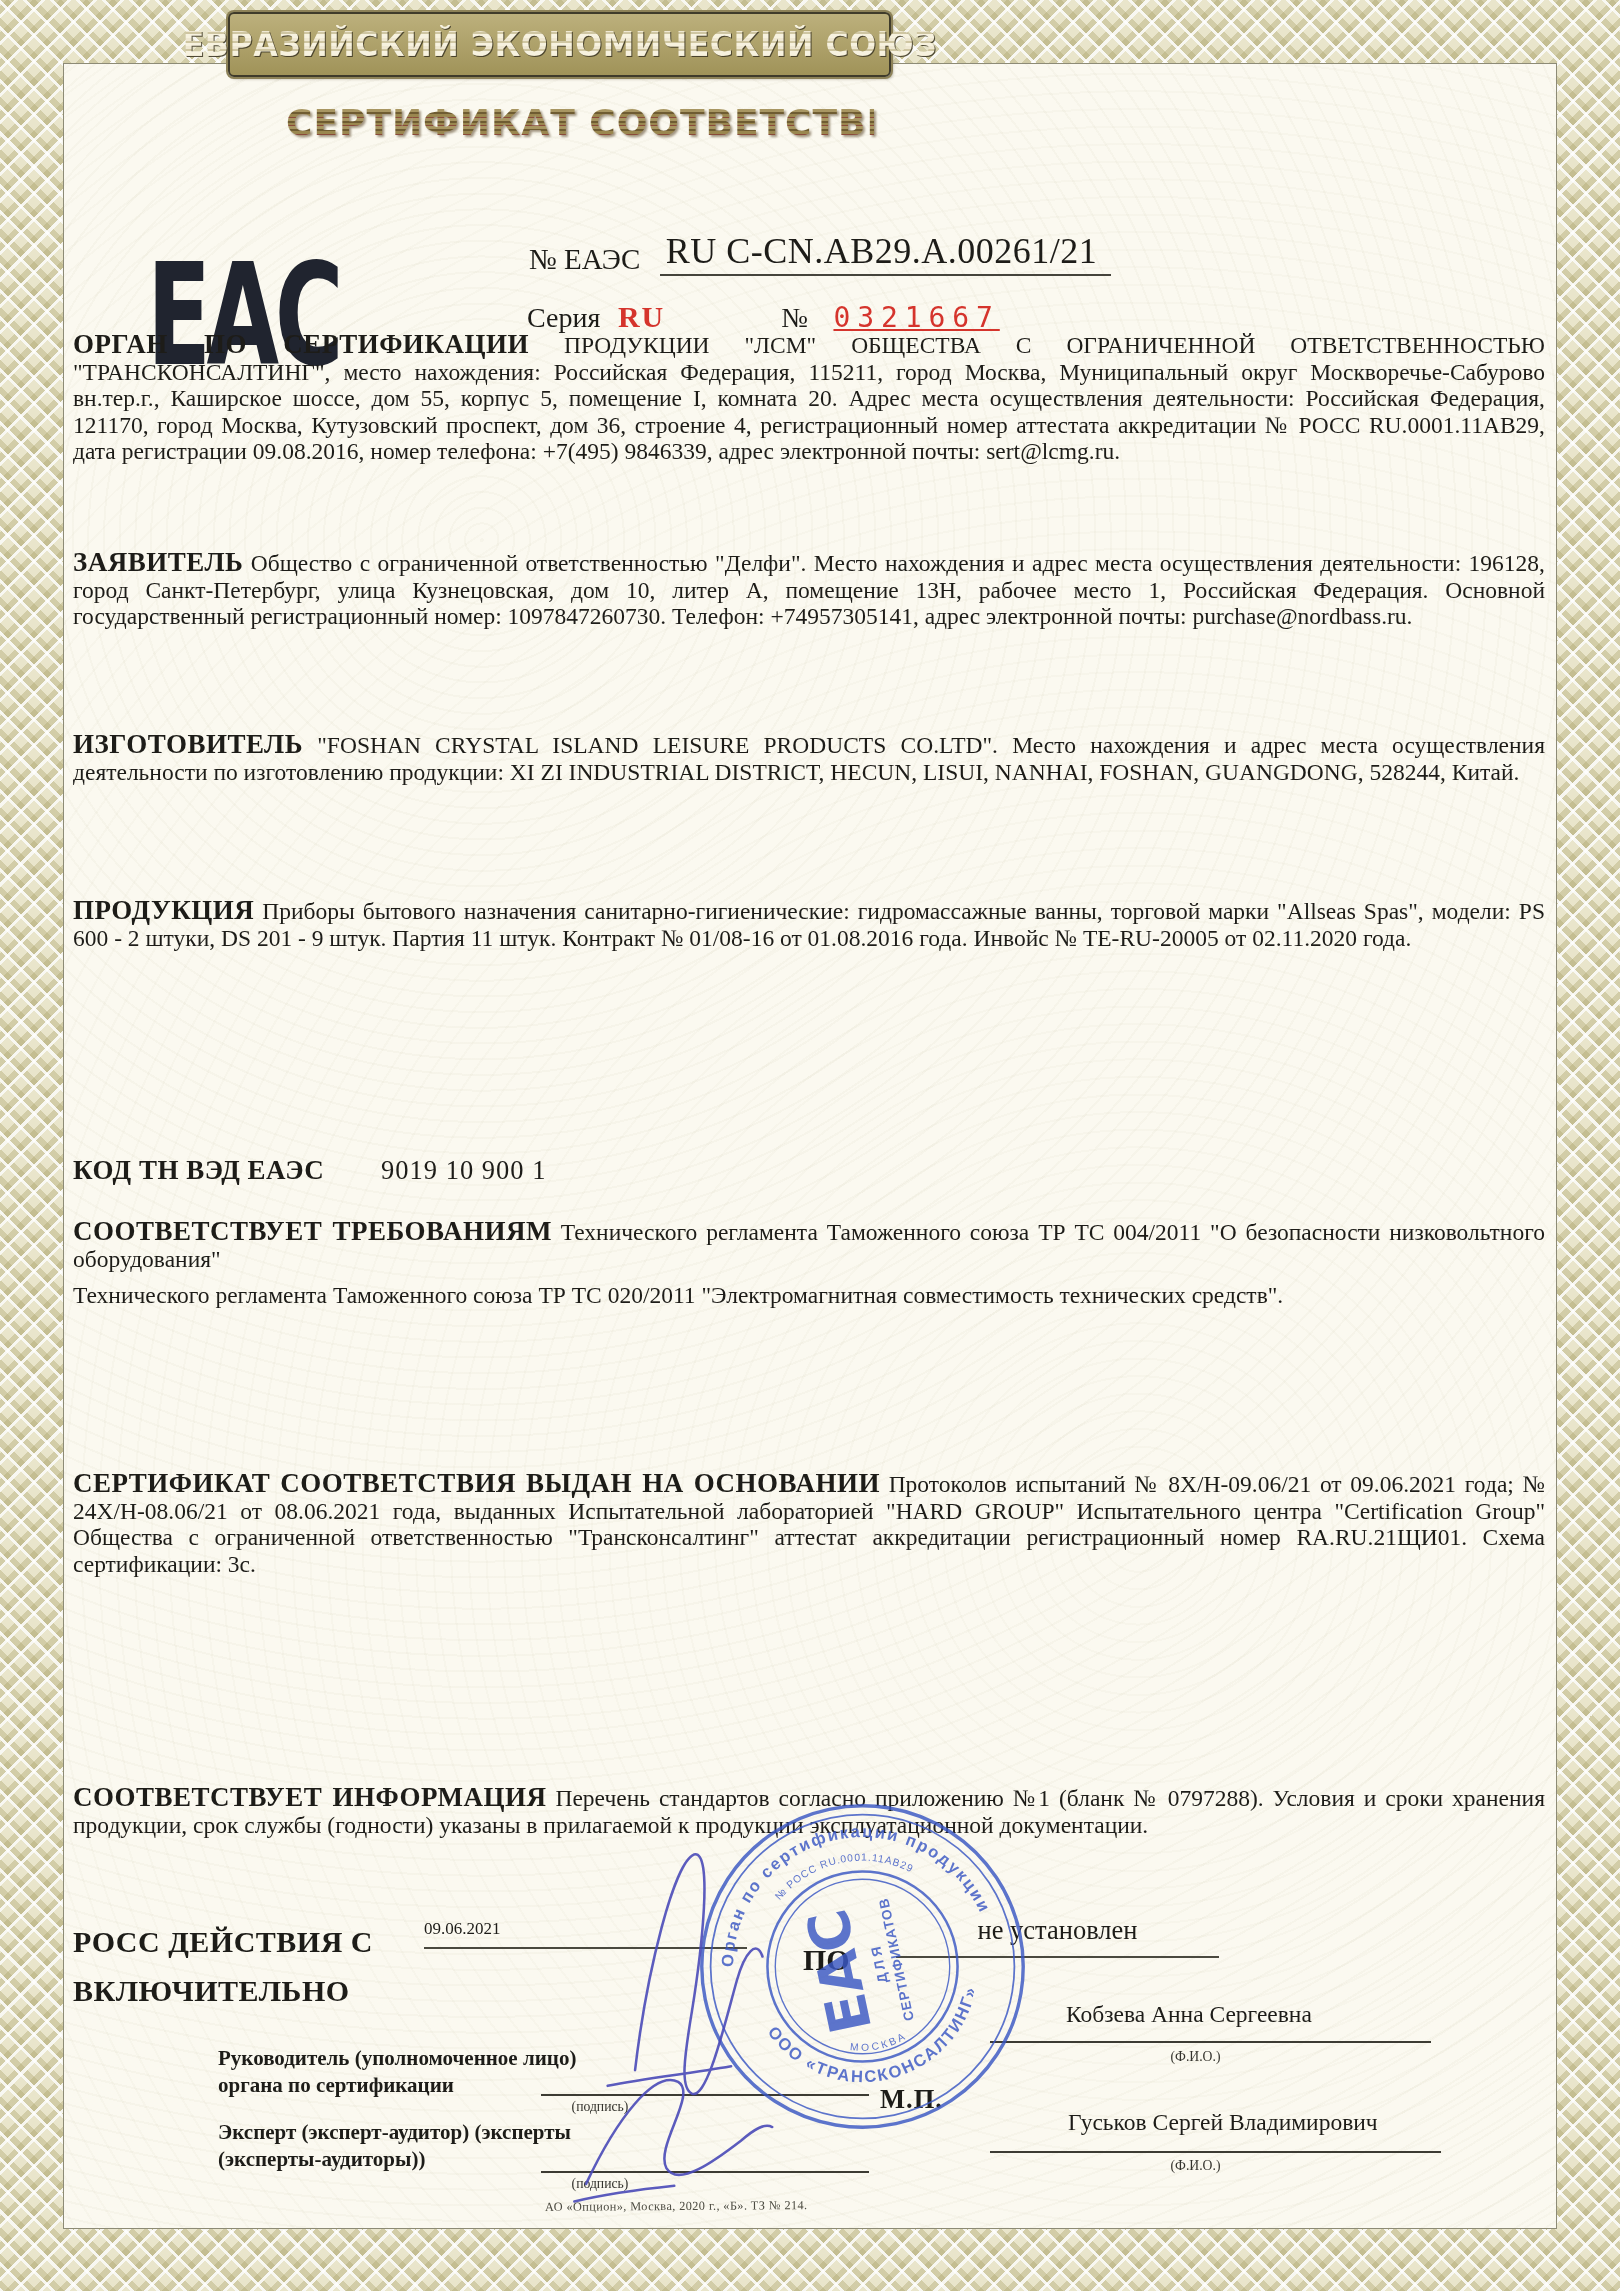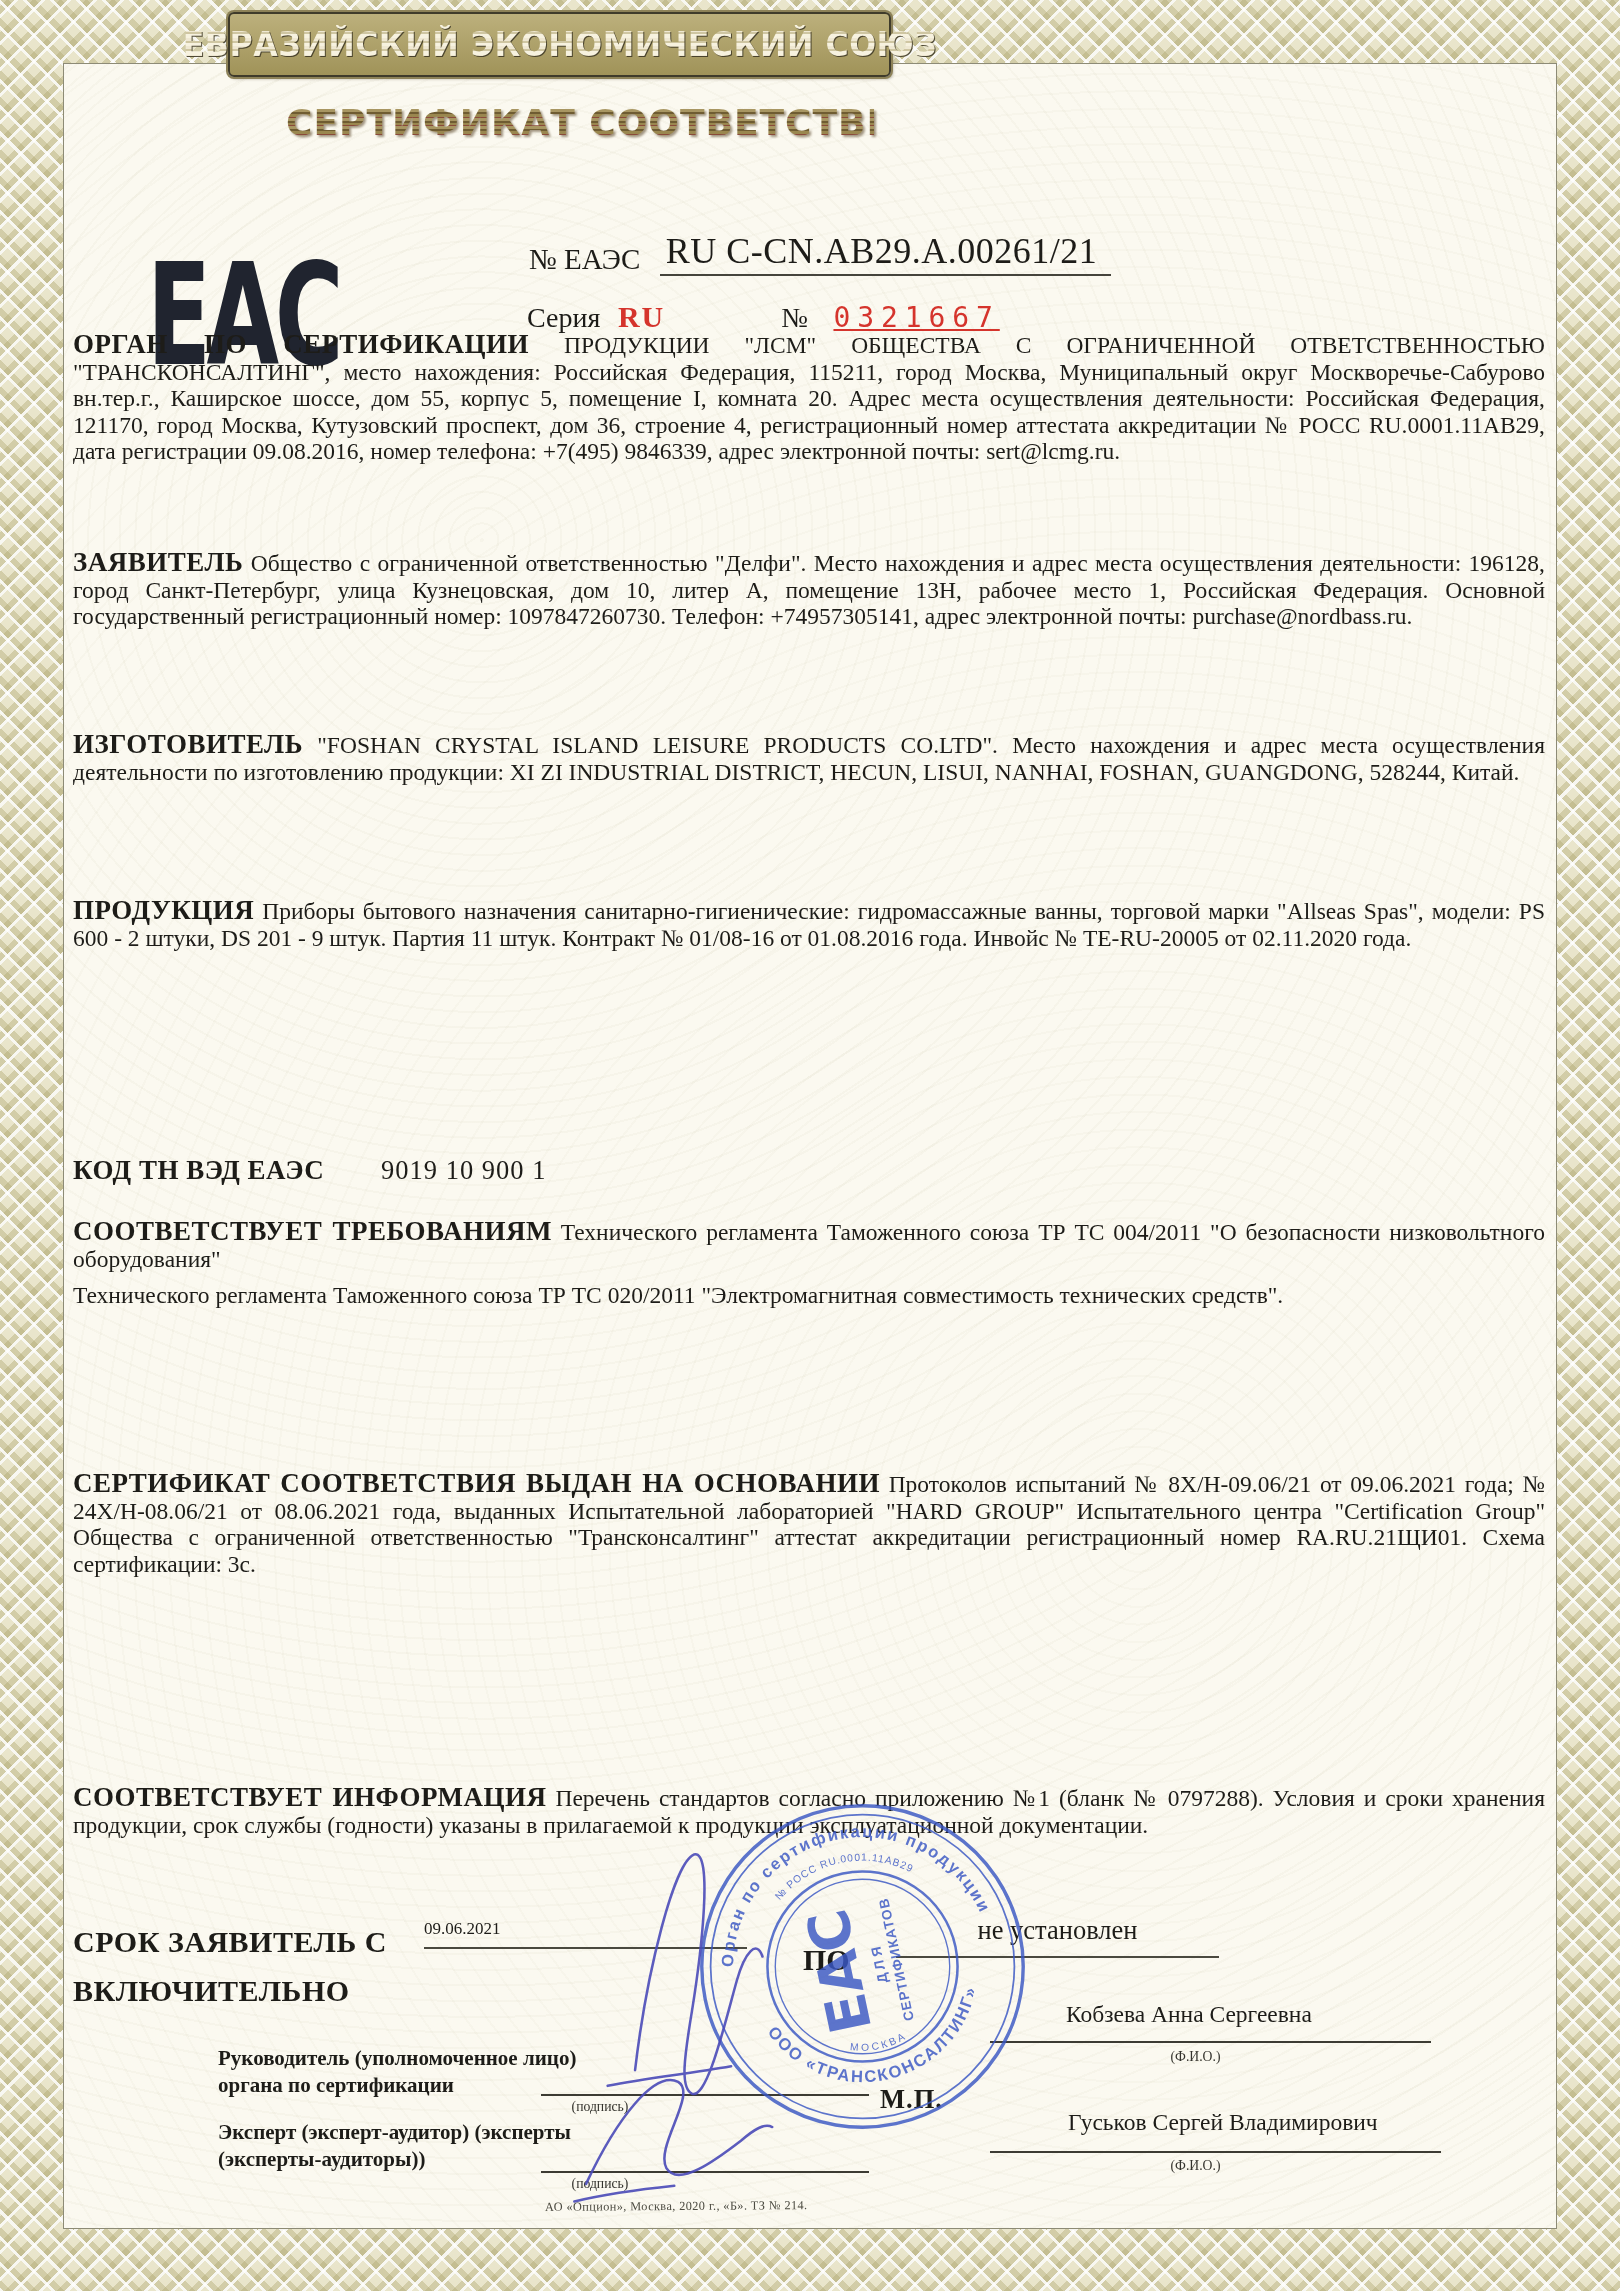--- a/index.html
+++ b/index.html
@@ -143,21 +143,21 @@
     <span class="lbl">СЕРТИФИКАТ СООТВЕТСТВИЯ ВЫДАН НА ОСНОВАНИИ</span>
     <span>Протоколов испытаний № 8Х/Н-09.06/21 от 09.06.2021 года; № 24Х/Н-08.06/21 от 08.06.2021 года, выданных Испытательной лабораторией "HARD GROUP" Испытательного центра "Certification Group" Общества с ограниченной ответственностью "Трансконсалтинг" аттестат аккредитации регистрационный номер RA.RU.21ЩИ01. Схема сертификации: 3с.</span>
   </p>
 
   <p class="sec abs" style="top:1784px">
     <span class="lbl">СООТВЕТСТВУЕТ ИНФОРМАЦИЯ</span>
     <span>Перечень стандартов согласно приложению №1 (бланк № 0797288). Условия и сроки хранения продукции, срок службы (годности) указаны в прилагаемой к продукции эксплуатационной документации.</span>
   </p>
 
   <div class="validity abs">
-    <span class="vlab">СРОК ЗАЯВИТЕЛЬ С</span>
+    <span class="vlab">РОСС ДЕЙСТВИЯ С</span>
     <span class="vfrom">09.06.2021</span>
     <span class="vpo">ПО</span>
     <span class="vto">не установлен</span>
     <span class="vincl">ВКЛЮЧИТЕЛЬНО</span>
   </div>
 
   <div class="role abs" style="left:218px;top:2045px">Руководитель (уполномоченное лицо) органа по сертификации</div>
   <div class="sigline abs" style="left:541px;top:2068px;width:328px;height:25.5px"></div>
   <div class="caption abs" style="left:541px;top:2099px;width:118px">(подпись)</div>
 

